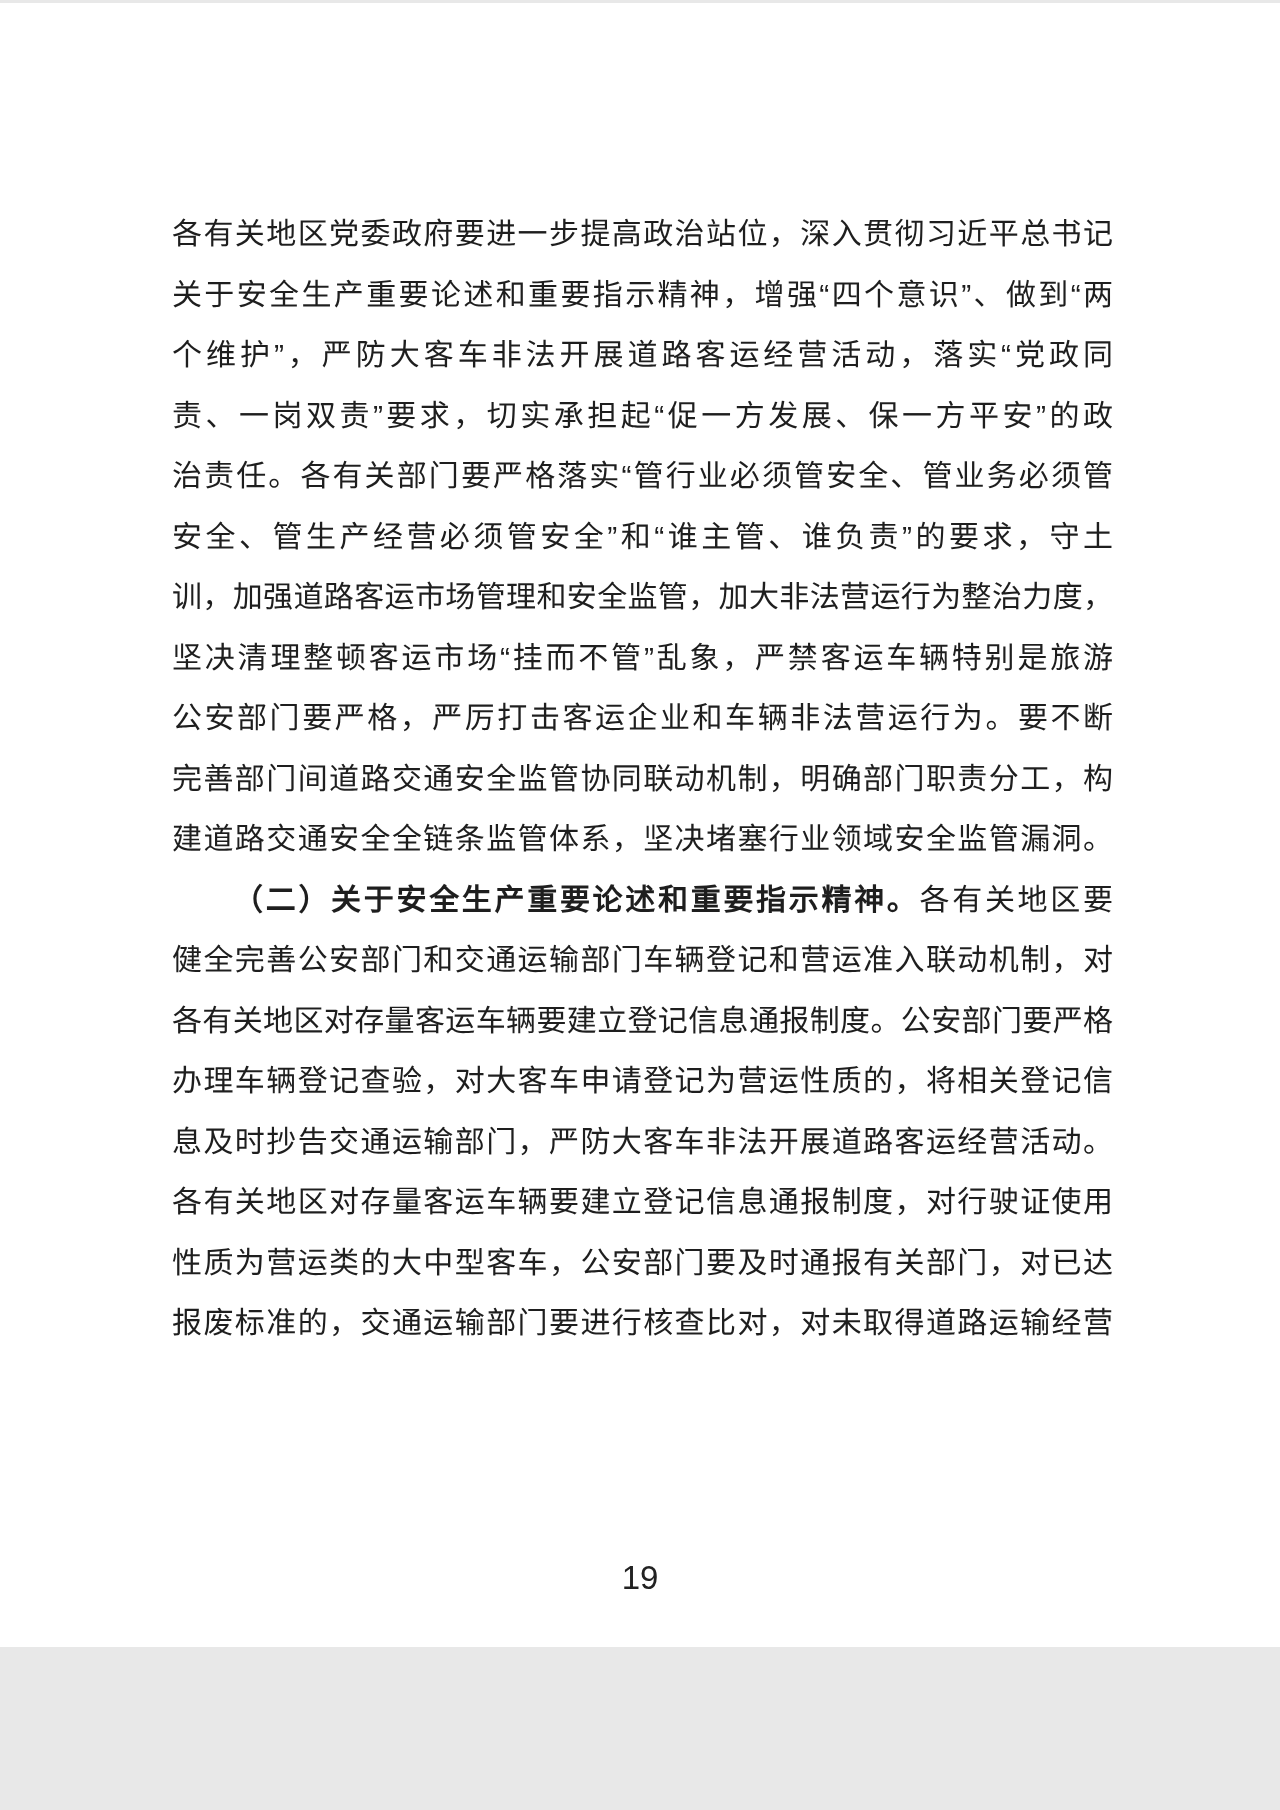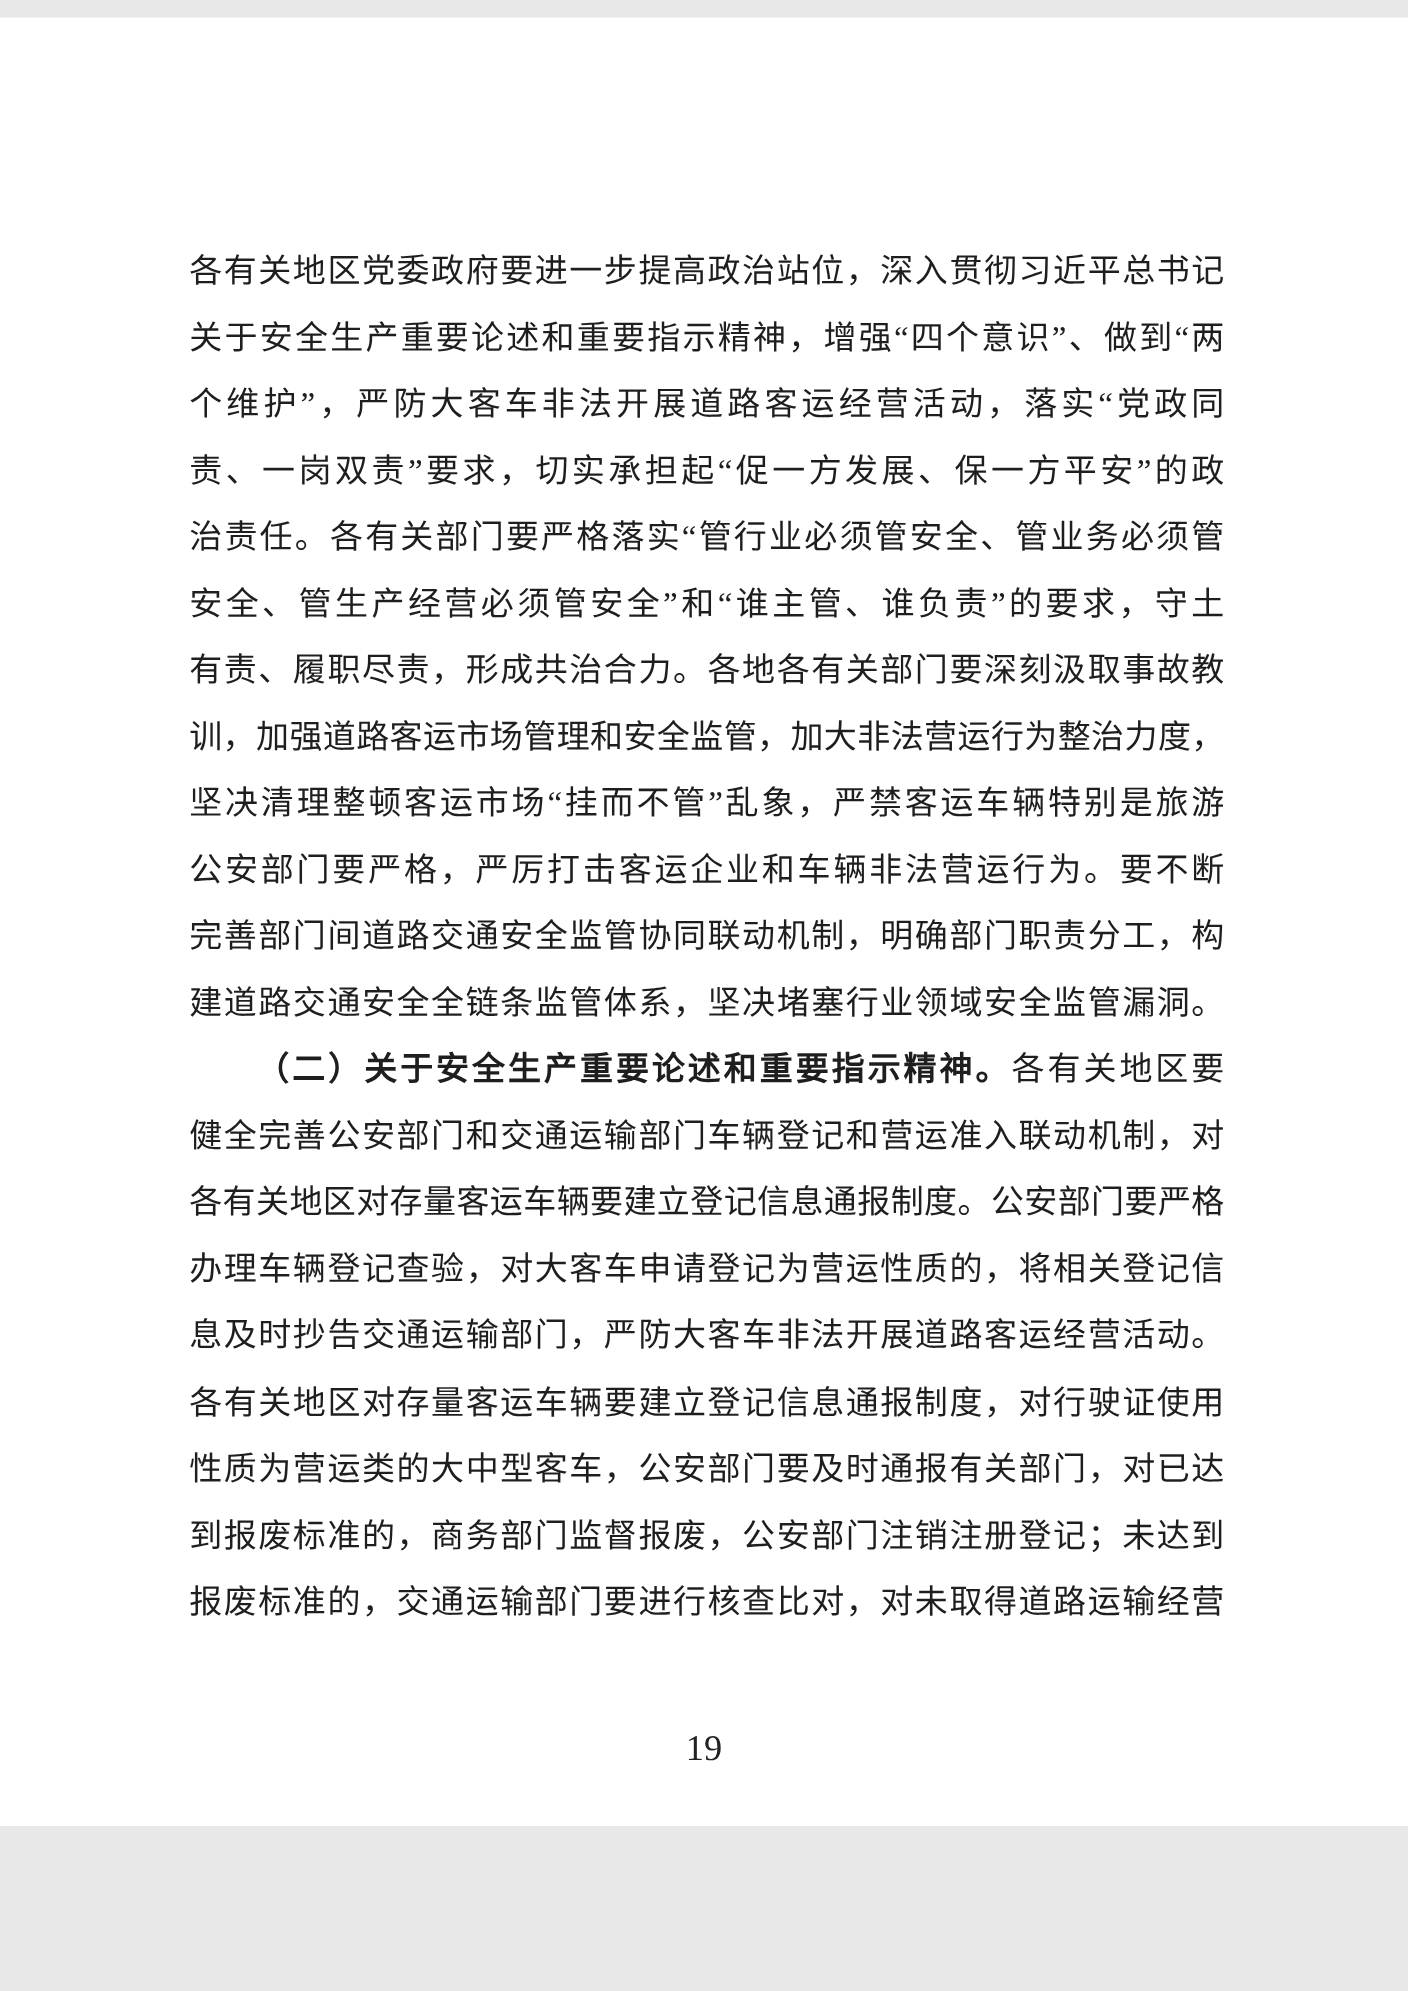--- a/index.html
+++ b/index.html
@@ -1,22 +1,22 @@
 <!DOCTYPE html>
 <html lang="zh-CN"><head>
 <meta charset="utf-8">
 <style>
   html, body { margin: 0; padding: 0; background: #e8e8e8; }
   .page {
     position: relative;
     width: 1280px;
     height: 1644px;
-    margin: 16px auto;
+    margin: 3px auto;
     background: #ffffff;
-    font-family: Liberation Serif, serif;
+    font-family: Liberation Sans, sans-serif;
     color: #1e1e1e;
     overflow: hidden;
   }
   .text-block {
     position: absolute;
     left: 172px;
     top: 201px;
     width: 941px;
   }
   .line {
@@ -51,30 +51,28 @@
 <body>
 
 <div class="page">
   <div class="text-block">
     <p class="line">各有关地区党委政府要进一步提高政治站位，深入贯彻习近平总书记</p>
     <p class="line">关于安全生产重要论述和重要指示精神，增强“四个意识”、做到“两</p>
     <p class="line">个维护”，严防大客车非法开展道路客运经营活动，落实“党政同</p>
     <p class="line">责、一岗双责”要求，切实承担起“促一方发展、保一方平安”的政</p>
     <p class="line">治责任。各有关部门要严格落实“管行业必须管安全、管业务必须管</p>
     <p class="line">安全、管生产经营必须管安全”和“谁主管、谁负责”的要求，守土</p>
-    <p class="line">有责、履职尽责，形成共治合力。各地各有关部门要深刻汲取事故教</p>
     <p class="line">训，加强道路客运市场管理和安全监管，加大非法营运行为整治力度，</p>
     <p class="line">坚决清理整顿客运市场“挂而不管”乱象，严禁客运车辆特别是旅游</p>
     <p class="line">公安部门要严格，严厉打击客运企业和车辆非法营运行为。要不断</p>
     <p class="line">完善部门间道路交通安全监管协同联动机制，明确部门职责分工，构</p>
     <p class="line">建道路交通安全全链条监管体系，坚决堵塞行业领域安全监管漏洞。</p>
     <p class="line indent-2"><span class="bold-heading">（二）关于安全生产重要论述和重要指示精神。</span><span>各有关地区要</span></p>
     <p class="line">健全完善公安部门和交通运输部门车辆登记和营运准入联动机制，对</p>
     <p class="line">各有关地区对存量客运车辆要建立登记信息通报制度。公安部门要严格</p>
     <p class="line">办理车辆登记查验，对大客车申请登记为营运性质的，将相关登记信</p>
     <p class="line">息及时抄告交通运输部门，严防大客车非法开展道路客运经营活动。</p>
     <p class="line">各有关地区对存量客运车辆要建立登记信息通报制度，对行驶证使用</p>
     <p class="line">性质为营运类的大中型客车，公安部门要及时通报有关部门，对已达</p>
-    <p class="line">到报废标准的，商务部门监督报废，公安部门注销注册登记；未达到</p>
     <p class="line">报废标准的，交通运输部门要进行核查比对，对未取得道路运输经营</p>
   </div>
   <div class="page-number">19</div>
 </div>
 
 </body></html>

